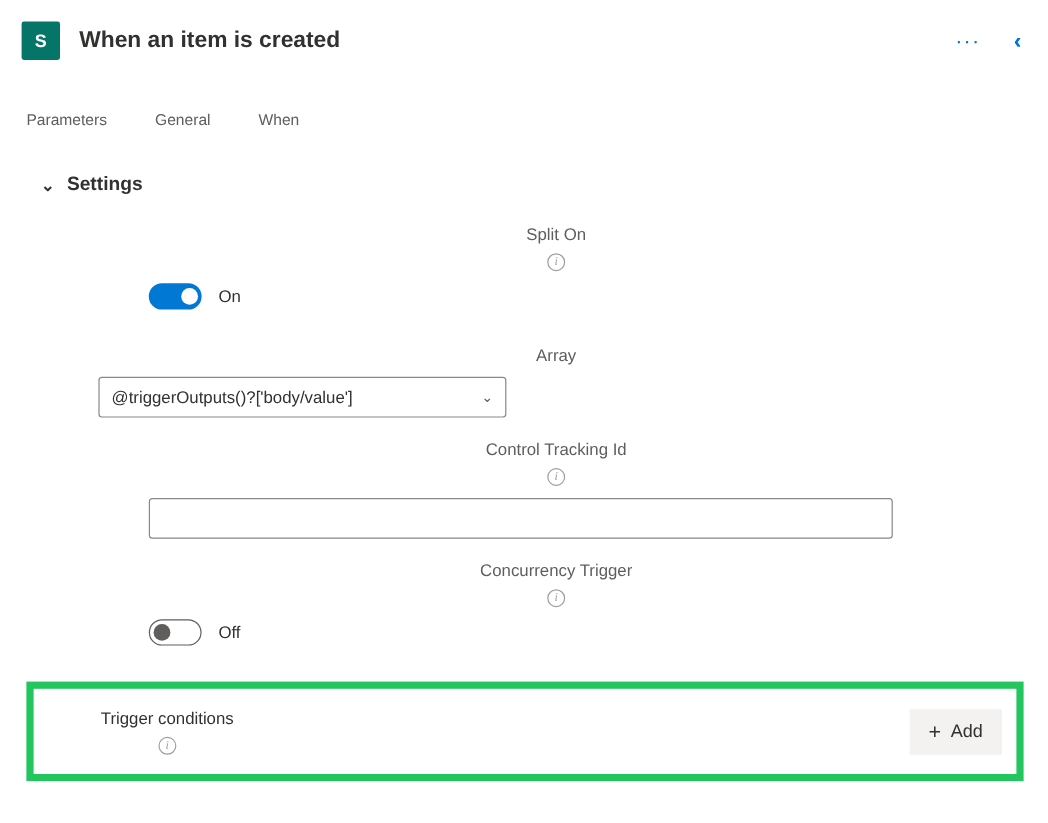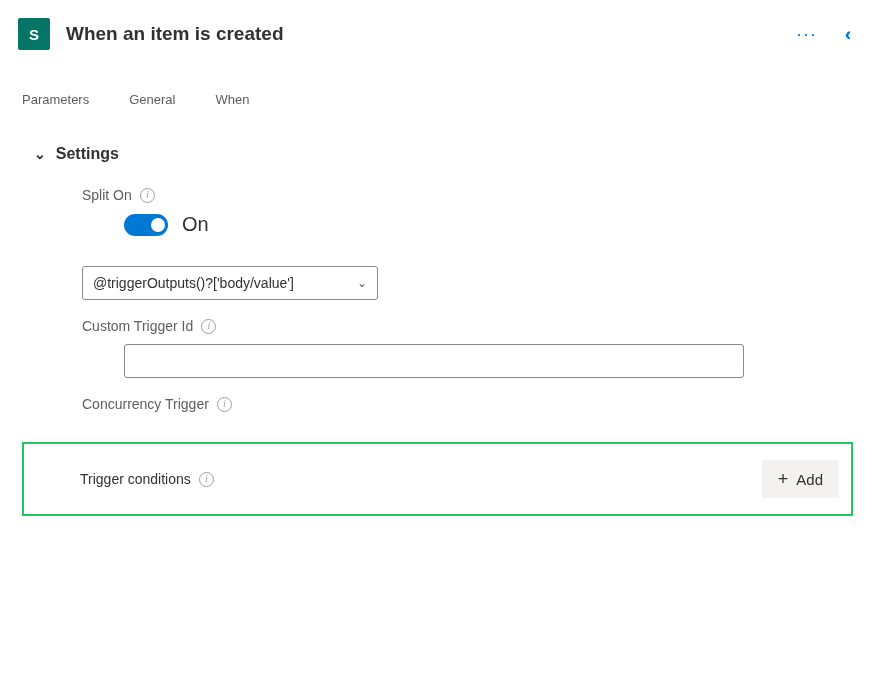--- a/index.html
+++ b/index.html
@@ -109,20 +109,21 @@
   .field-row {
     margin-bottom: 18px;
   }
   .field-label {
     display: flex;
     align-items: center;
     gap: 8px;
     color: #605e5c;
     font-size: 14px;
     margin-bottom: 10px;
+    flex-direction: column;
   }
   .info-icon {
     width: 15px;
     height: 15px;
     border: 1px solid #a09e9c;
     border-radius: 50%;
     display: inline-flex;
     align-items: center;
     justify-content: center;
     font-size: 10px;
@@ -162,25 +163,25 @@
   }
   .knob {
     width: 14px;
     height: 14px;
     border-radius: 50%;
     position: absolute;
     top: 50%;
     transform: translateY(-50%);
   }
   .toggle-label {
-    font-size: 20px;
+    font-size: 14px;
     color: #323130;
   }
   .dropdown {
-    width: 296px;
+    width: 340px;
     height: 34px;
     border: 1px solid #8a8886;
     border-radius: 3px;
     display: flex;
     align-items: center;
     padding: 0 10px;
     justify-content: space-between;
     cursor: pointer;
     font-size: 14px;
   }
@@ -191,21 +192,21 @@
   .text-input {
     width: 620px;
     height: 34px;
     border: 1px solid #8a8886;
     border-radius: 3px;
     padding: 0 10px;
     font-size: 14px;
     margin-left: 42px;
   }
   .trigger-conditions-wrapper {
-    border: 2px solid #22c55e;
+    border: 6px solid #22c55e;
     margin-left: -12px;
     margin-right: -8px;
     padding: 16px 12px 16px 56px;
     display: flex;
     align-items: center;
     justify-content: space-between;
   }
   .trigger-conditions-wrapper .field-label {
     margin: 0;
     color: #323130;
@@ -265,39 +266,48 @@
         <div class="toggle on">
           <div class="knob"></div>
         </div>
         <span class="toggle-label">On</span>
       </div>
     </div>
 
     <div class="sep"></div>
 
     <div class="field-row">
+      <div class="field-label">
+        <span>Array</span>
+      </div>
       <div class="dropdown">
         <span>@triggerOutputs()?['body/value']</span>
         <span class="caret">⌄</span>
       </div>
     </div>
 
     <div class="field-row">
       <div class="field-label">
-        <span>Custom Trigger Id</span>
+        <span>Control Tracking Id</span>
         <span class="info-icon">i</span>
       </div>
       <input class="text-input" type="text" value="" style="">
     </div>
 
     <div class="field-row">
       <div class="field-label">
         <span>Concurrency Trigger</span>
         <span class="info-icon">i</span>
       </div>
+      <div class="toggle-row">
+        <div class="toggle off">
+          <div class="knob"></div>
+        </div>
+        <span class="toggle-label">Off</span>
+      </div>
     </div>
 
     <div class="sep"></div>
   </div>
 
   <div class="trigger-conditions-wrapper">
     <div class="field-label">
       <span>Trigger conditions</span>
       <span class="info-icon">i</span>
     </div>

